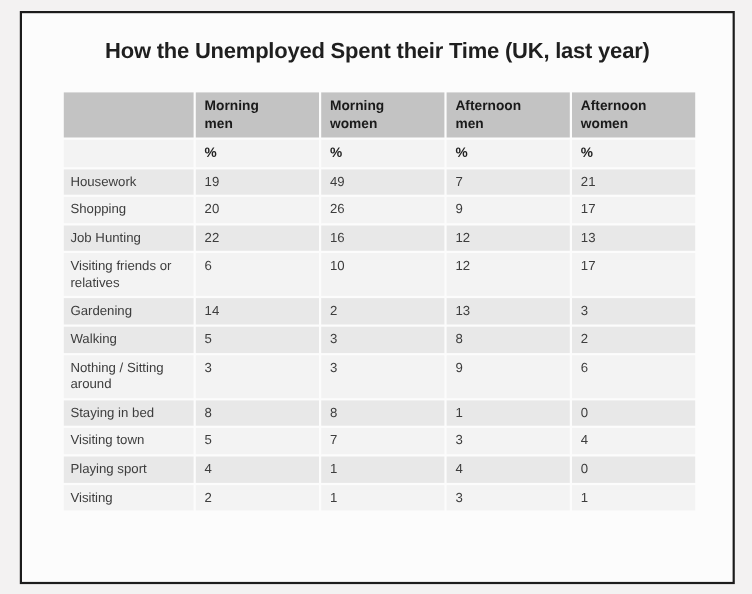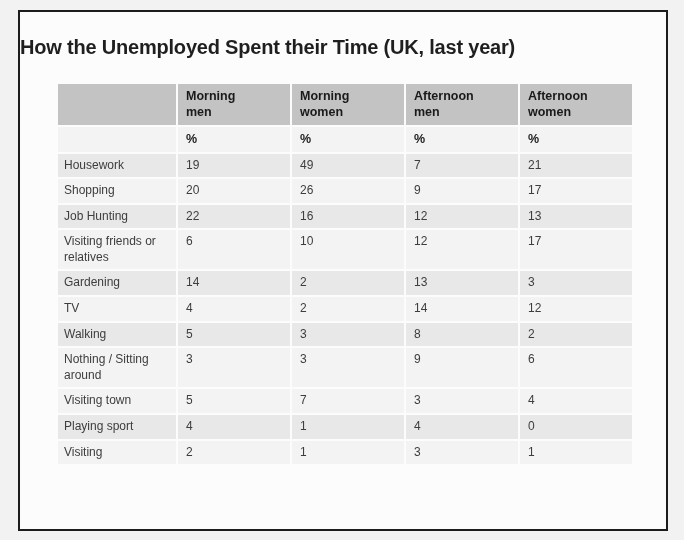--- a/index.html
+++ b/index.html
@@ -22,20 +22,21 @@
   }
   .frame{
     position:absolute;
     left:18px;top:10px;
     width:650px;height:521px;
     border:2px solid var(--border-color);
     background:var(--frame-bg);
   }
   .title{
     margin-top:24px;
+    text-align:center;
     font-size:20px;
     font-weight:bold;
     letter-spacing:-0.2px;
     color:var(--title-color);
   }
   table.data-table{
     border-collapse:separate;
     border-spacing:2px;
     margin:23px auto 0 36px;
     table-layout:fixed;
@@ -127,40 +128,40 @@
           <td>12</td>
           <td>17</td>
         </tr>
         <tr class="row-dark">
           <td class="label-cell">Gardening</td>
           <td>14</td>
           <td>2</td>
           <td>13</td>
           <td>3</td>
         </tr>
-        <tr class="row-light">
-          <td class="label-cell">TV</td>
-          <td>4</td>
-          <td>2</td>
-          <td>14</td>
-          <td>12</td>
-        </tr>
         <tr class="row-dark">
           <td class="label-cell">Walking</td>
           <td>5</td>
           <td>3</td>
           <td>8</td>
           <td>2</td>
         </tr>
         <tr class="row-light">
           <td class="label-cell">Nothing / Sitting around</td>
           <td>3</td>
           <td>3</td>
           <td>9</td>
           <td>6</td>
+        </tr>
+        <tr class="row-dark">
+          <td class="label-cell">Staying in bed</td>
+          <td>8</td>
+          <td>8</td>
+          <td>1</td>
+          <td>0</td>
         </tr>
         <tr class="row-light">
           <td class="label-cell">Visiting town</td>
           <td>5</td>
           <td>7</td>
           <td>3</td>
           <td>4</td>
         </tr>
         <tr class="row-dark">
           <td class="label-cell">Playing sport</td>

